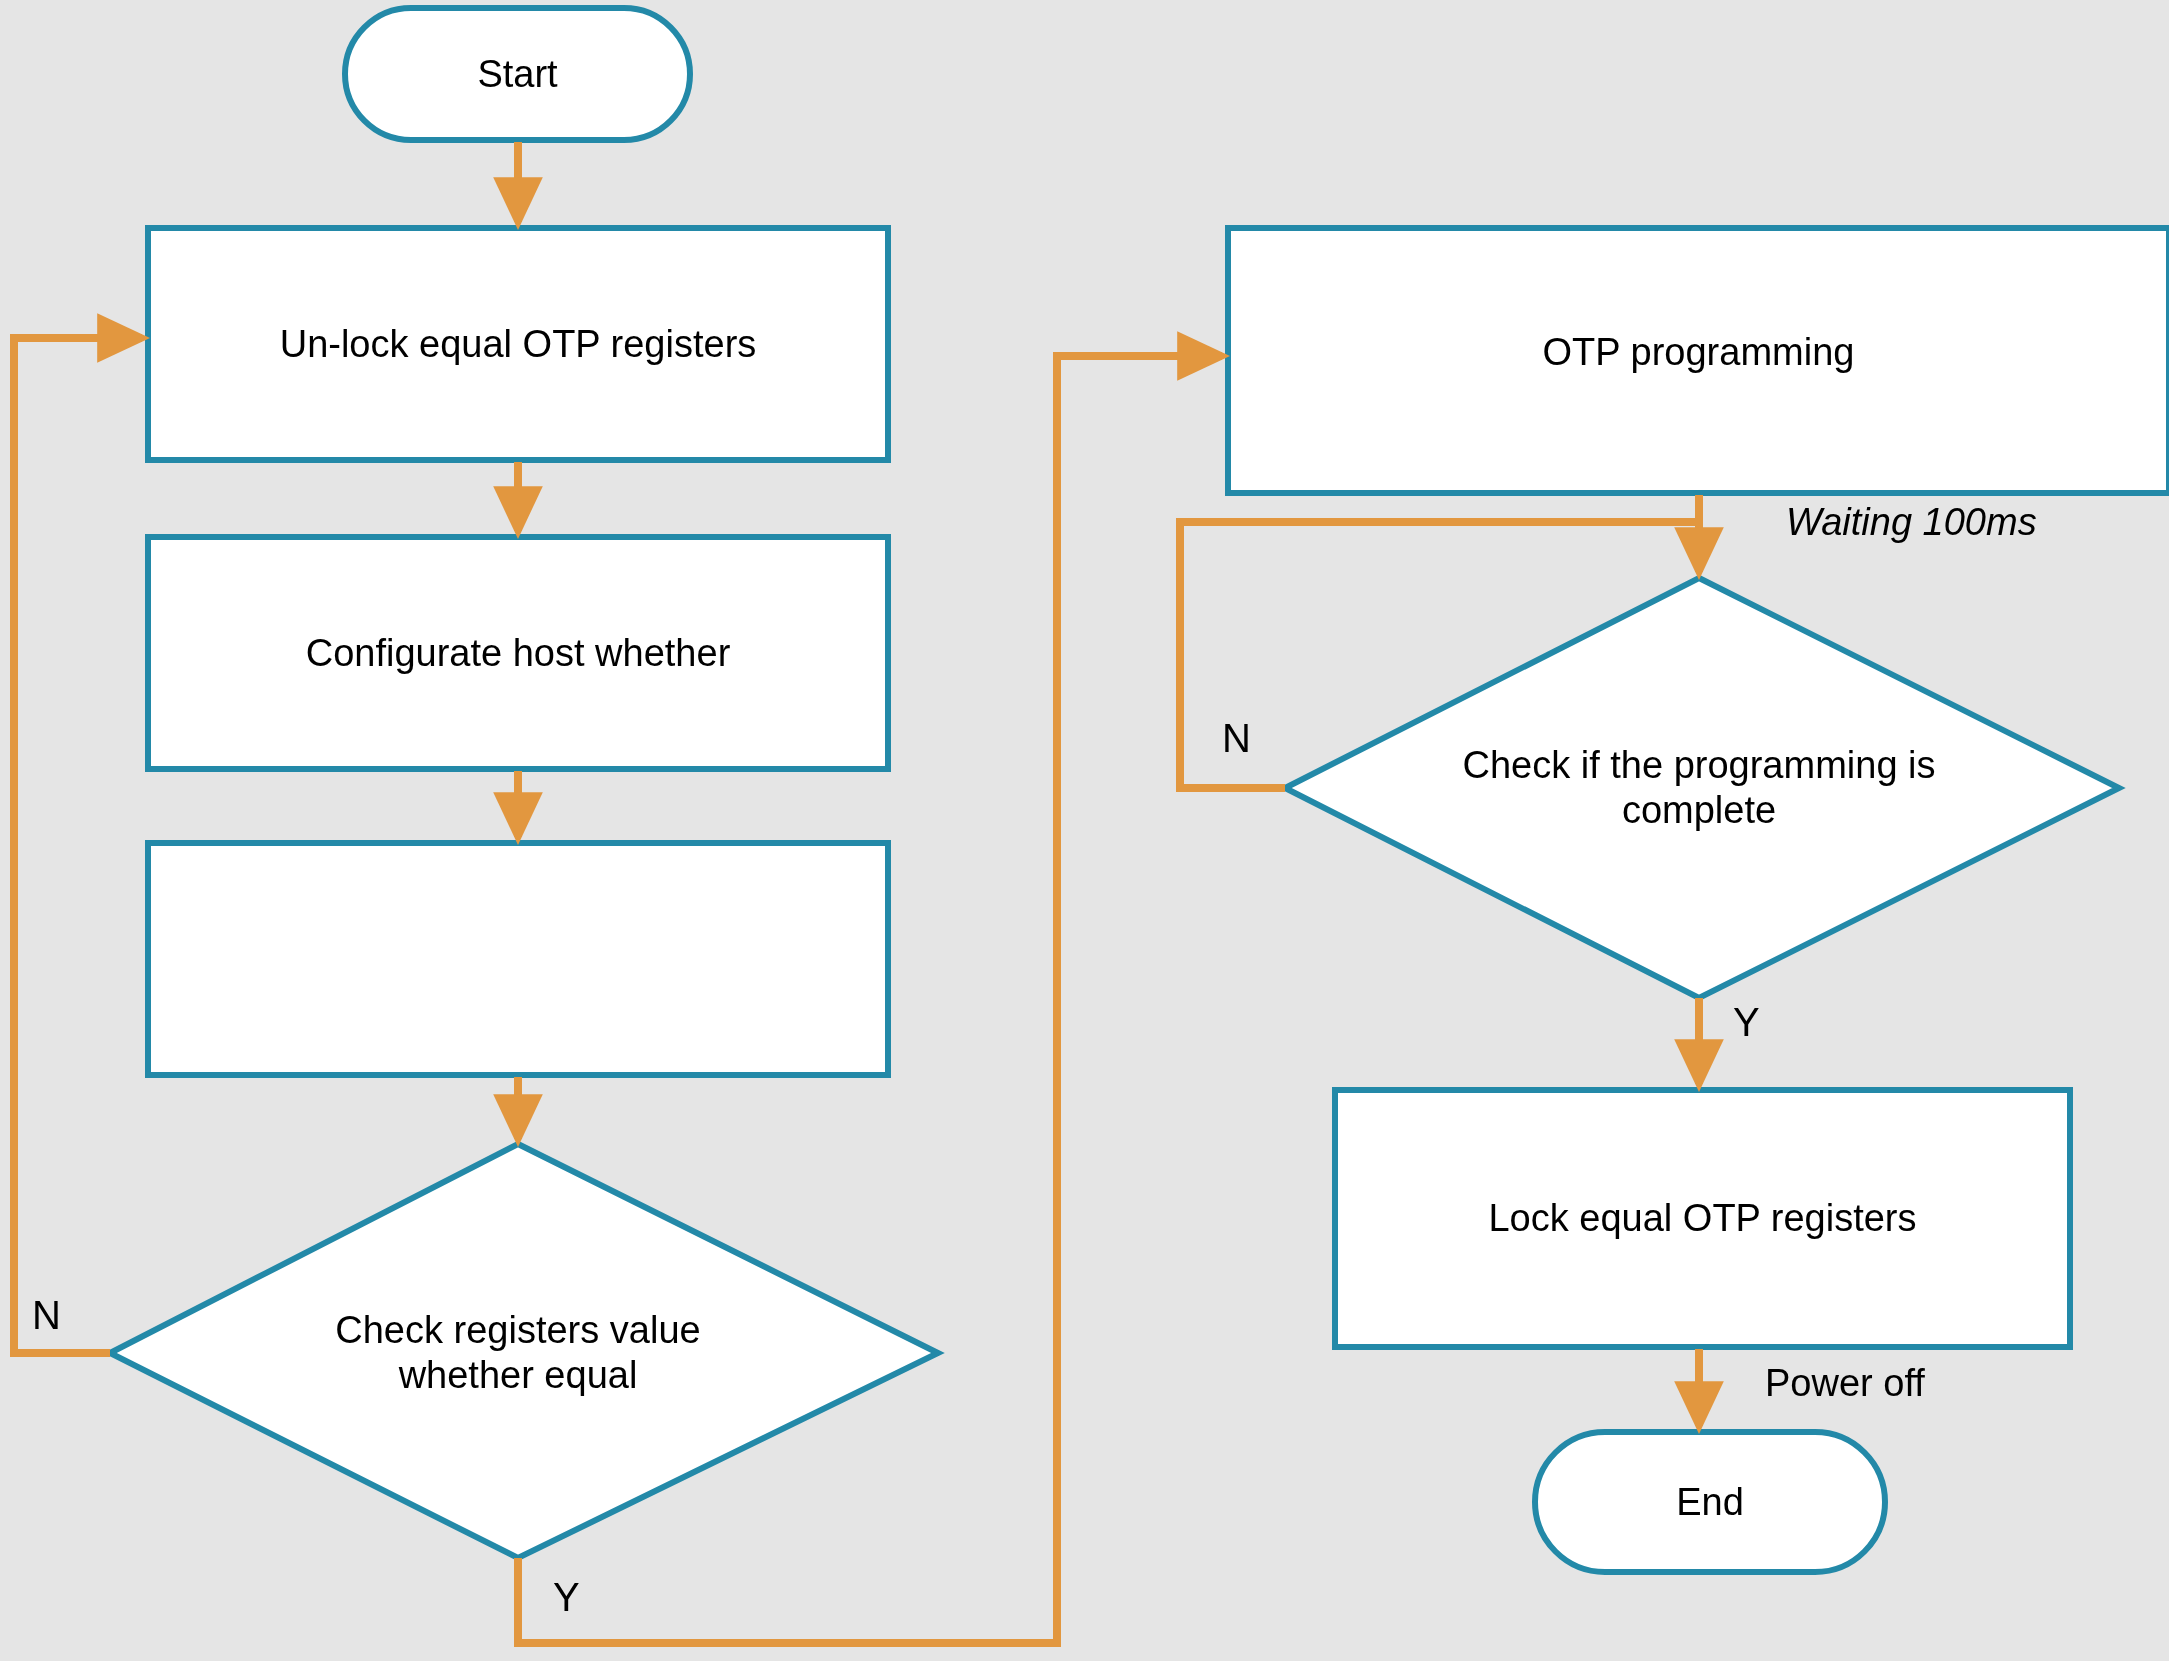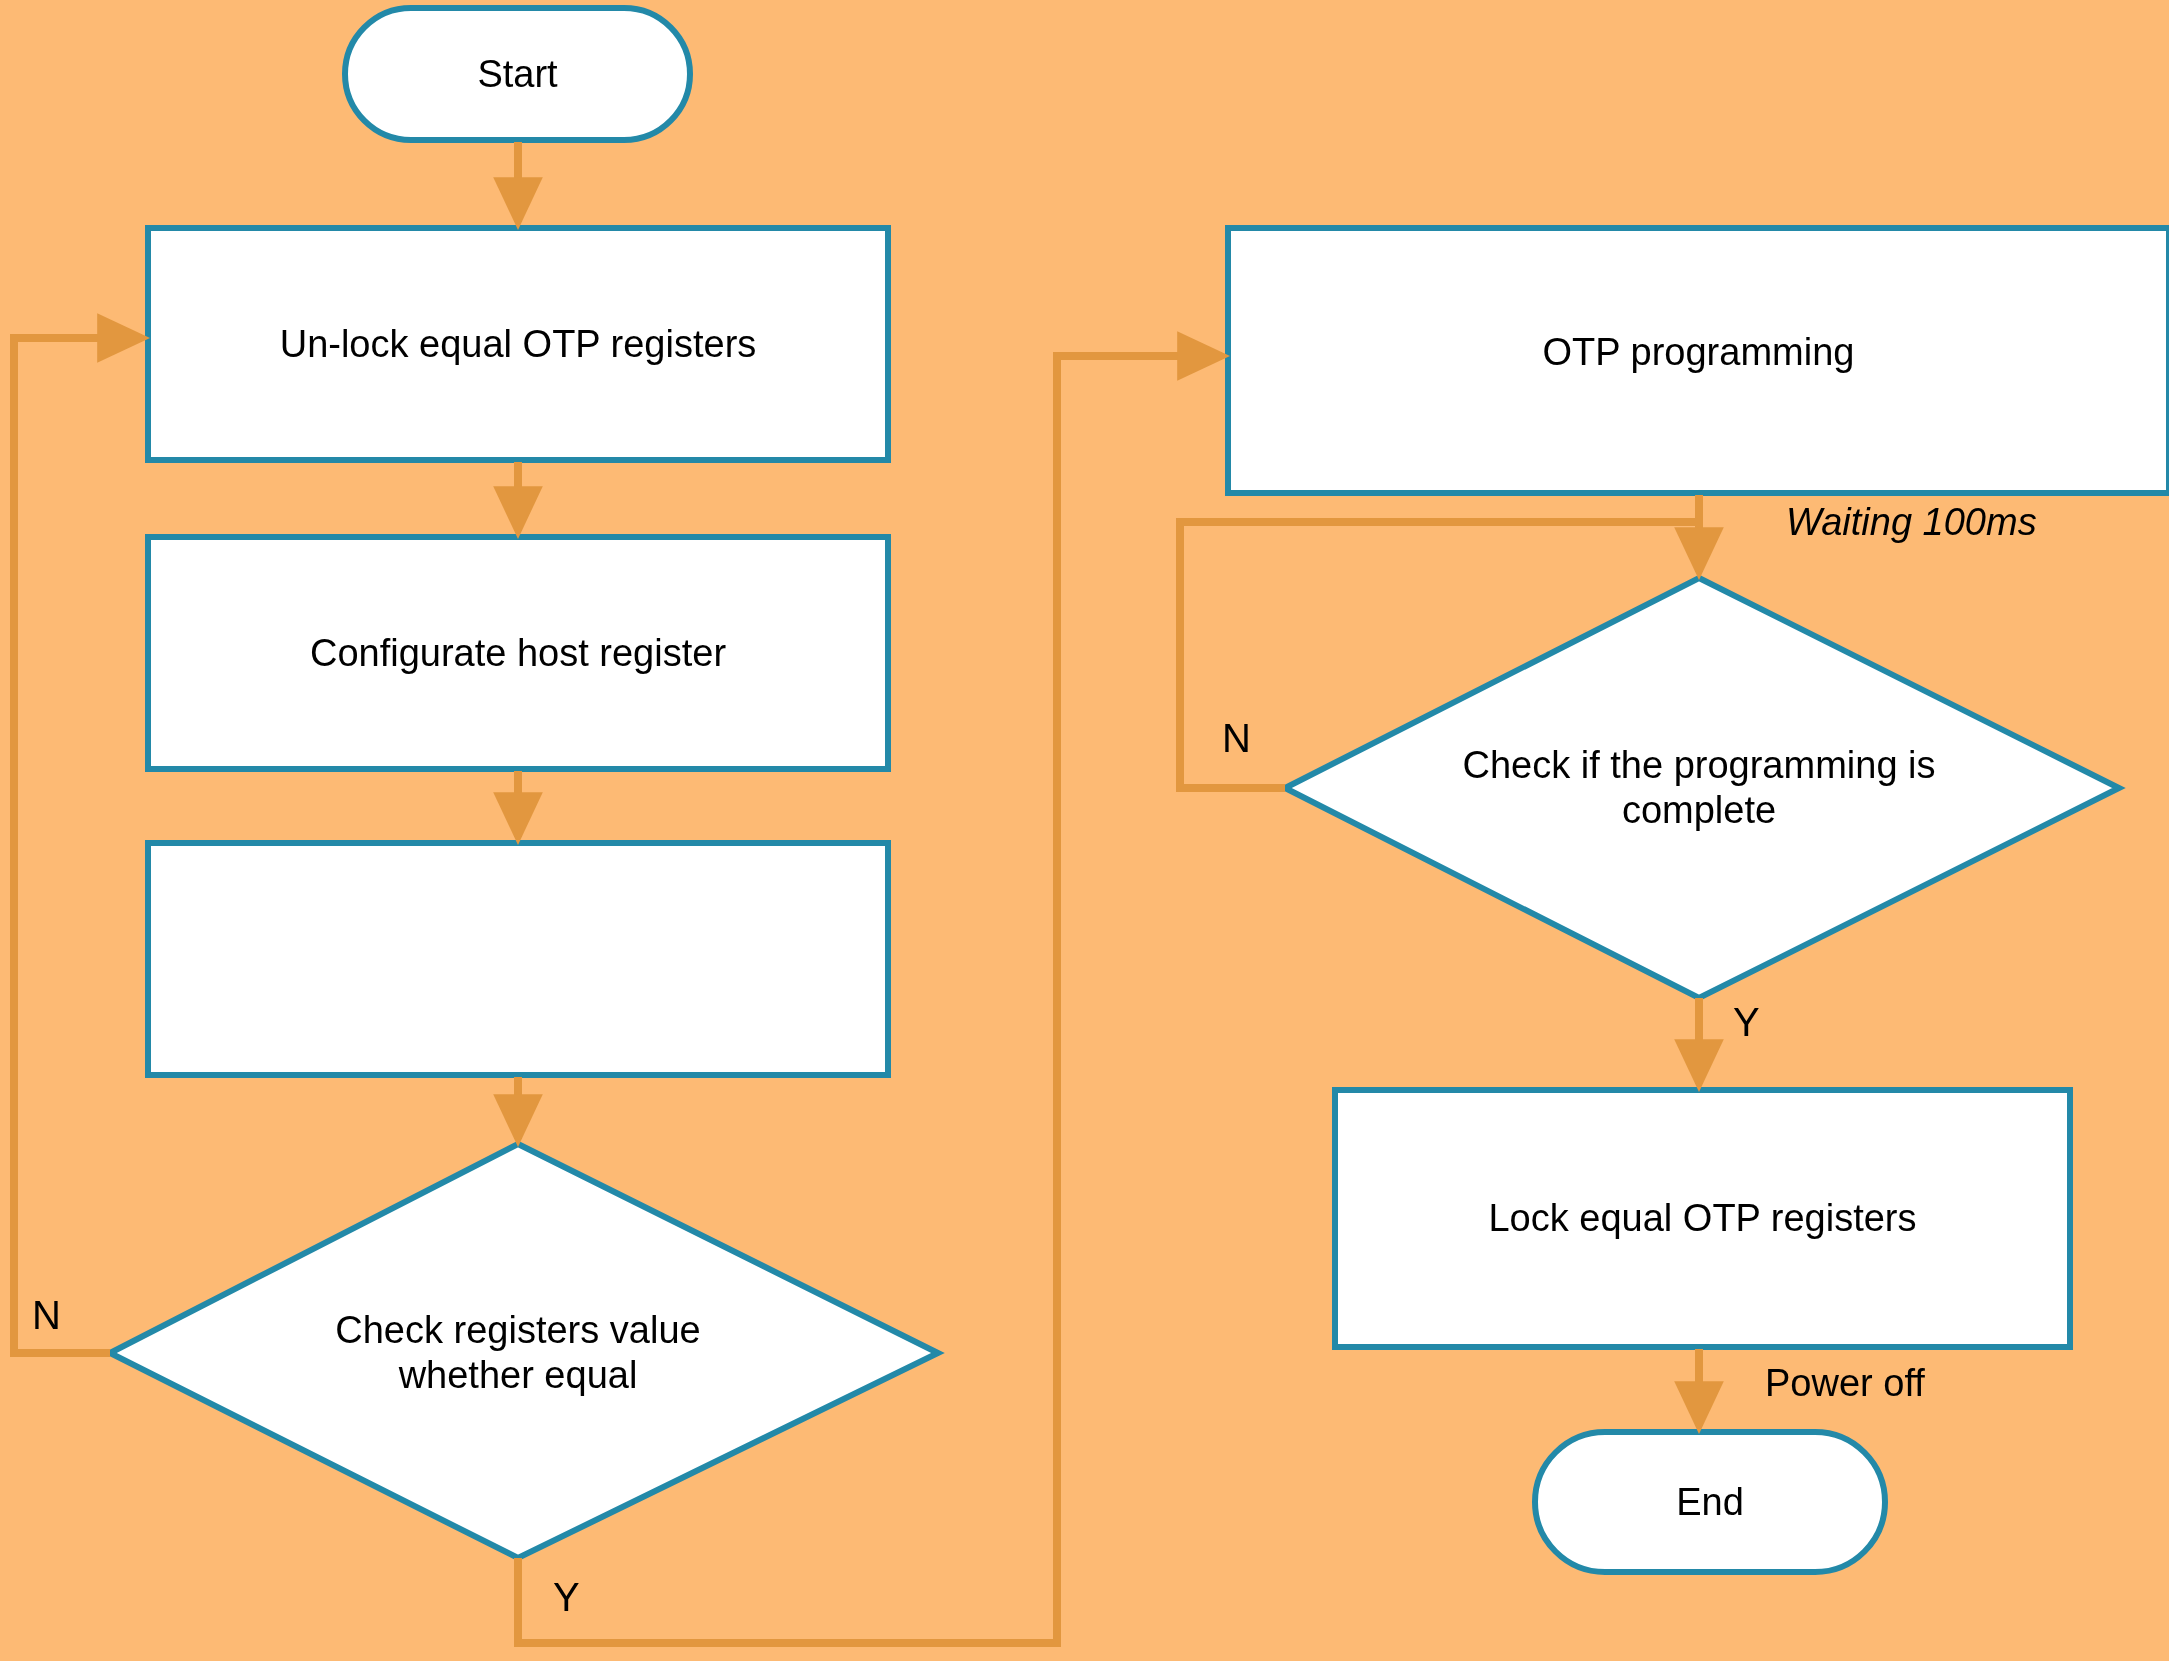--- a/index.html
+++ b/index.html
@@ -4,21 +4,21 @@
 <style>
   html, body {
     margin: 0;
     padding: 0;
     background: #ffffff;
   }
   #canvas {
     position: relative;
     width: 2169px;
     height: 1661px;
-    background: #fdba74;
+    background: #e5e5e5;
     font-family: "Liberation Sans", sans-serif;
     overflow: hidden;
   }
   #flow-svg {
     position: absolute;
     left: 0;
     top: 0;
     width: 2169px;
     height: 1661px;
   }
@@ -101,21 +101,21 @@
     <line x1="1699" y1="998" x2="1699" y2="1084" stroke="#E2973F" stroke-width="8" marker-end="url(#arrowhead)"></line>
 
     <line x1="1699" y1="1349" x2="1699" y2="1426" stroke="#E2973F" stroke-width="8" marker-end="url(#arrowhead)"></line>
 
   </svg>
 
   <div class="node-label" style="left:345px; top:8px; width:345px; height:132px;">Start</div>
 
   <div class="node-label" style="left:148px; top:228px; width:740px; height:232px;">Un-lock equal OTP registers</div>
 
-  <div class="node-label" style="left:148px; top:537px; width:740px; height:232px;">Configurate host register</div>
+  <div class="node-label" style="left:148px; top:537px; width:740px; height:232px;">Configurate host whether</div>
 
 
   <div class="node-label" style="left:218px; top:1283px; width:600px; height:140px;">Check registers value
 whether equal</div>
 
   <div class="node-label" style="left:1228px; top:220px; width:941px; height:265px;">OTP programming</div>
 
   <div class="node-label" style="left:1389px; top:718px; width:620px; height:140px;">Check if the programming is
 complete</div>
 

